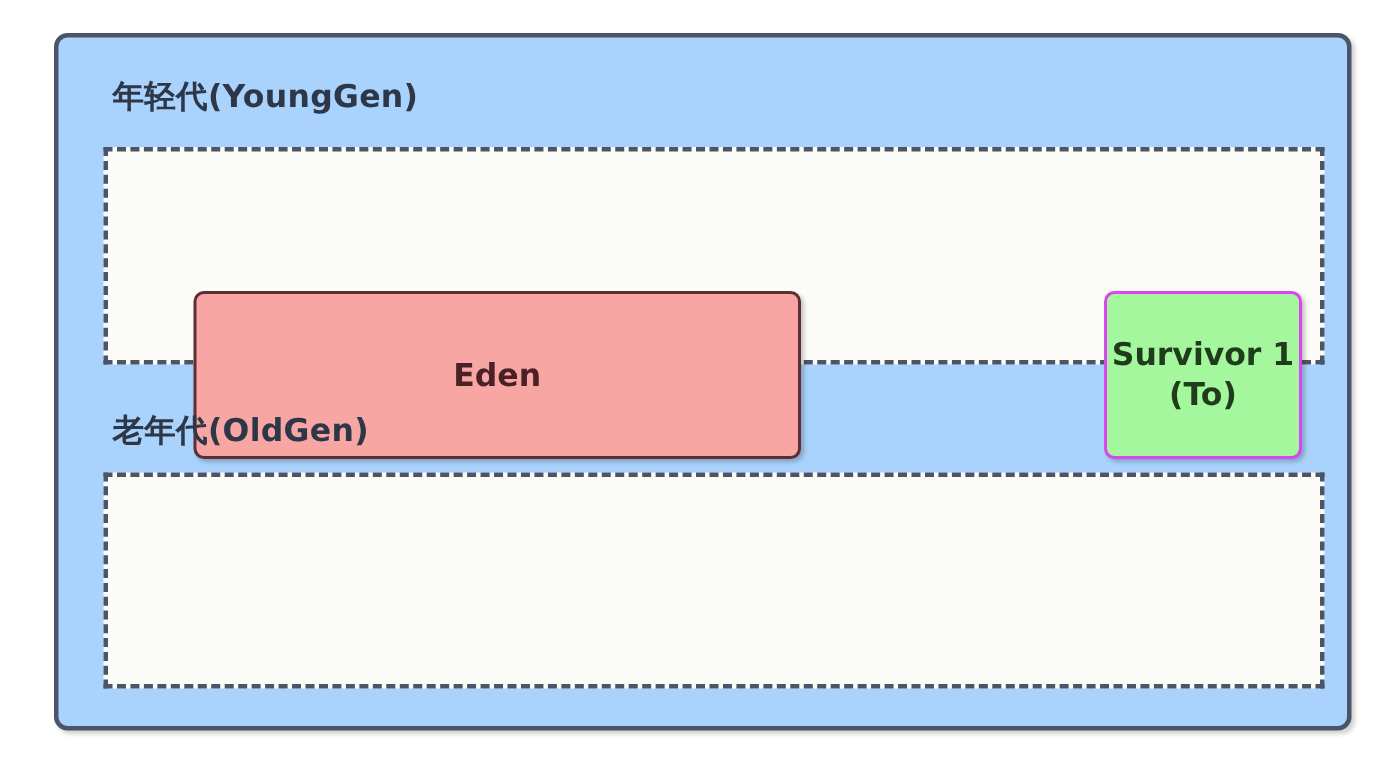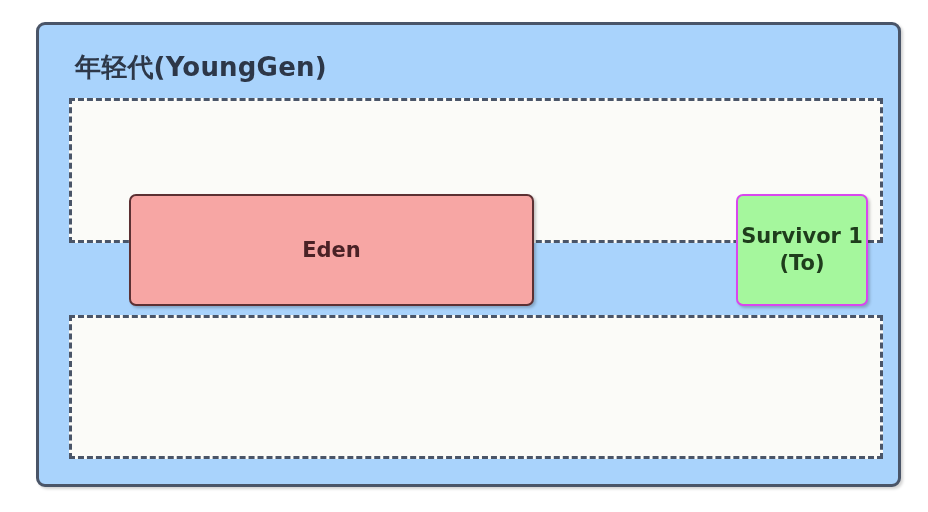--- a/index.html
+++ b/index.html
@@ -31,21 +31,21 @@
     box-sizing: border-box;
     background: #a9d3fc;
     border: 3px solid #4a5568;
     border-radius: 9px;
     box-shadow: 2px 2px 3px rgba(0,0,0,0.18);
   }
 
   
   .gen-label {
     position: absolute;
-    font-size: 26px;
+    font-size: 21px;
     font-weight: bold;
     color: #2d3748;
     letter-spacing: 0.2px;
     white-space: nowrap;
   }
   .gen-label.young { left: 36px; top: 25px; }
   .gen-label.old   { left: 36px; top: 248px; }
 
   
   .dashed-region {
@@ -125,20 +125,21 @@
     <div class="dashed-region young-region">
 
       <div class="mem-block eden">Eden</div>
 
 
       <div class="mem-block survivor1">Survivor 1
 (To)</div>
 
     </div>
 
+    <div class="gen-label old">老年代(OldGen)</div>
 
     <div class="dashed-region old-region">
 
       
 
     </div>
 
   </div>
 
 </div>

